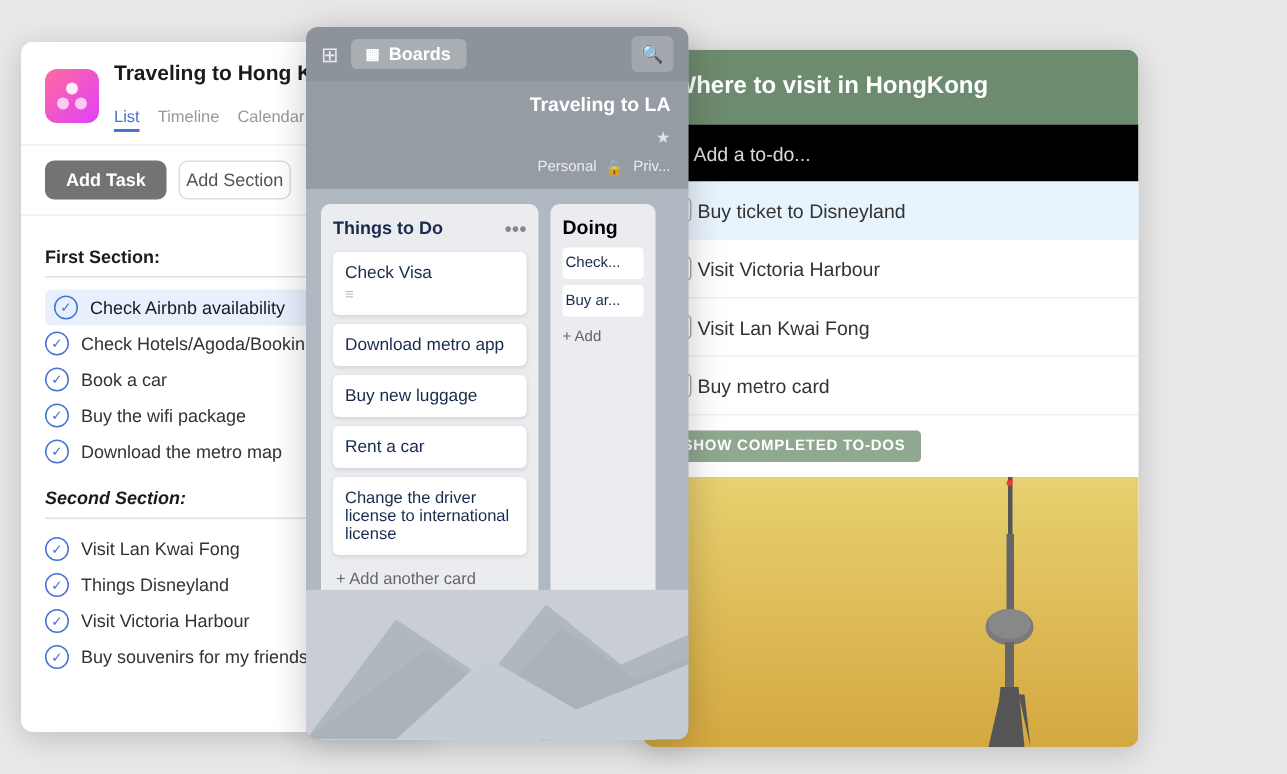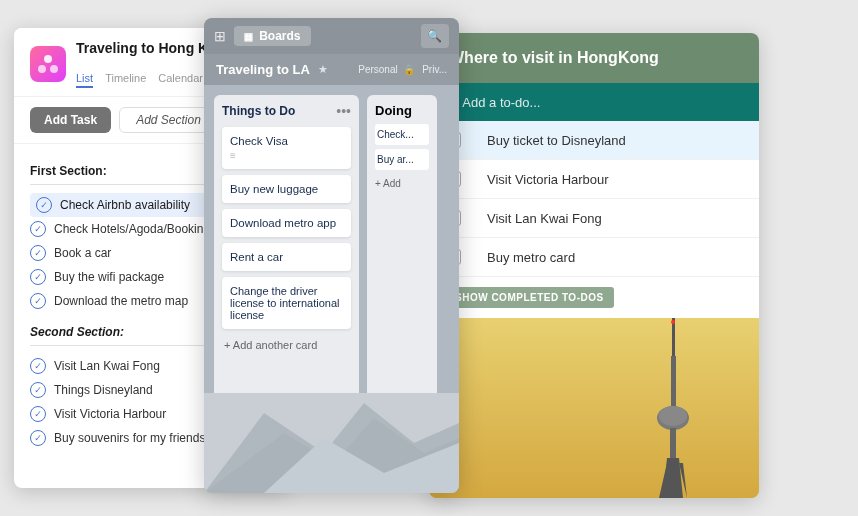--- a/index.html
+++ b/index.html
@@ -99,25 +99,24 @@
       padding: 6px 14px;
       font-size: 12px;
       font-weight: 600;
       cursor: pointer;
     }
 
     .btn-add-section {
       background: none;
       border: 1px solid #ddd;
       border-radius: 6px;
-      padding: 5px 16px;
+      padding: 5px 4px;
       font-size: 12px;
       color: #555;
       cursor: pointer;
-      font-style: italic;
     }
 
     .task-list {
       padding: 12px 16px;
       overflow-y: auto;
       height: calc(100% - 110px);
     }
 
     .section-title {
       font-size: 12px;
@@ -223,22 +222,23 @@
       align-items: center;
       justify-content: center;
       color: white;
       cursor: pointer;
     }
 
     .window2-board-header {
       background: rgba(0,0,0,0.15);
       padding: 8px 12px;
       display: flex;
-      align-items: center;
+      align-items: flex-end;
       gap: 8px;
+      flex-direction: column;
     }
 
     .board-title {
       font-size: 13px;
       font-weight: 700;
       color: white;
     }
 
     .board-star {
       color: rgba(255,255,255,0.7);
@@ -369,21 +369,21 @@
       padding: 16px 20px;
     }
 
     .window3-title {
       font-size: 16px;
       font-weight: 700;
       color: white;
     }
 
     .window3-add-row {
-      background: #0f766e;
+      background: #000000;
       padding: 10px 16px;
       display: flex;
       align-items: center;
       gap: 8px;
       color: rgba(255,255,255,0.85);
       font-size: 13px;
       cursor: pointer;
       text-align: right;
     }
 
@@ -392,21 +392,21 @@
       font-weight: 300;
     }
 
     .todo-list {
       padding: 0;
     }
 
     .todo-item {
       display: flex;
       align-items: center;
-      gap: 26px;
+      gap: 4px;
       padding: 11px 16px;
       border-bottom: 1px solid #f0f0f0;
       font-size: 13px;
       color: #333;
     }
 
     .todo-item.highlighted-item {
       background: #e8f4fd;
     }
 
@@ -552,24 +552,24 @@
       <div class="trello-column">
         <div class="trello-col-header">
           <span class="trello-col-title">Things to Do</span>
           <span class="trello-col-menu">•••</span>
         </div>
         <div class="trello-card">
           <div>Check Visa</div>
           <div class="card-drag">≡</div>
         </div>
         <div class="trello-card">
+          <div>Download metro app</div>
+        </div>
+        <div class="trello-card">
           <div>Buy new luggage</div>
-        </div>
-        <div class="trello-card">
-          <div>Download metro app</div>
         </div>
         <div class="trello-card">
           <div>Rent a car</div>
         </div>
         <div class="trello-card card-long">
           <div>Change the driver license to international license</div>
         </div>
         <div class="add-card-btn">+ Add another card</div>
       </div>
 

